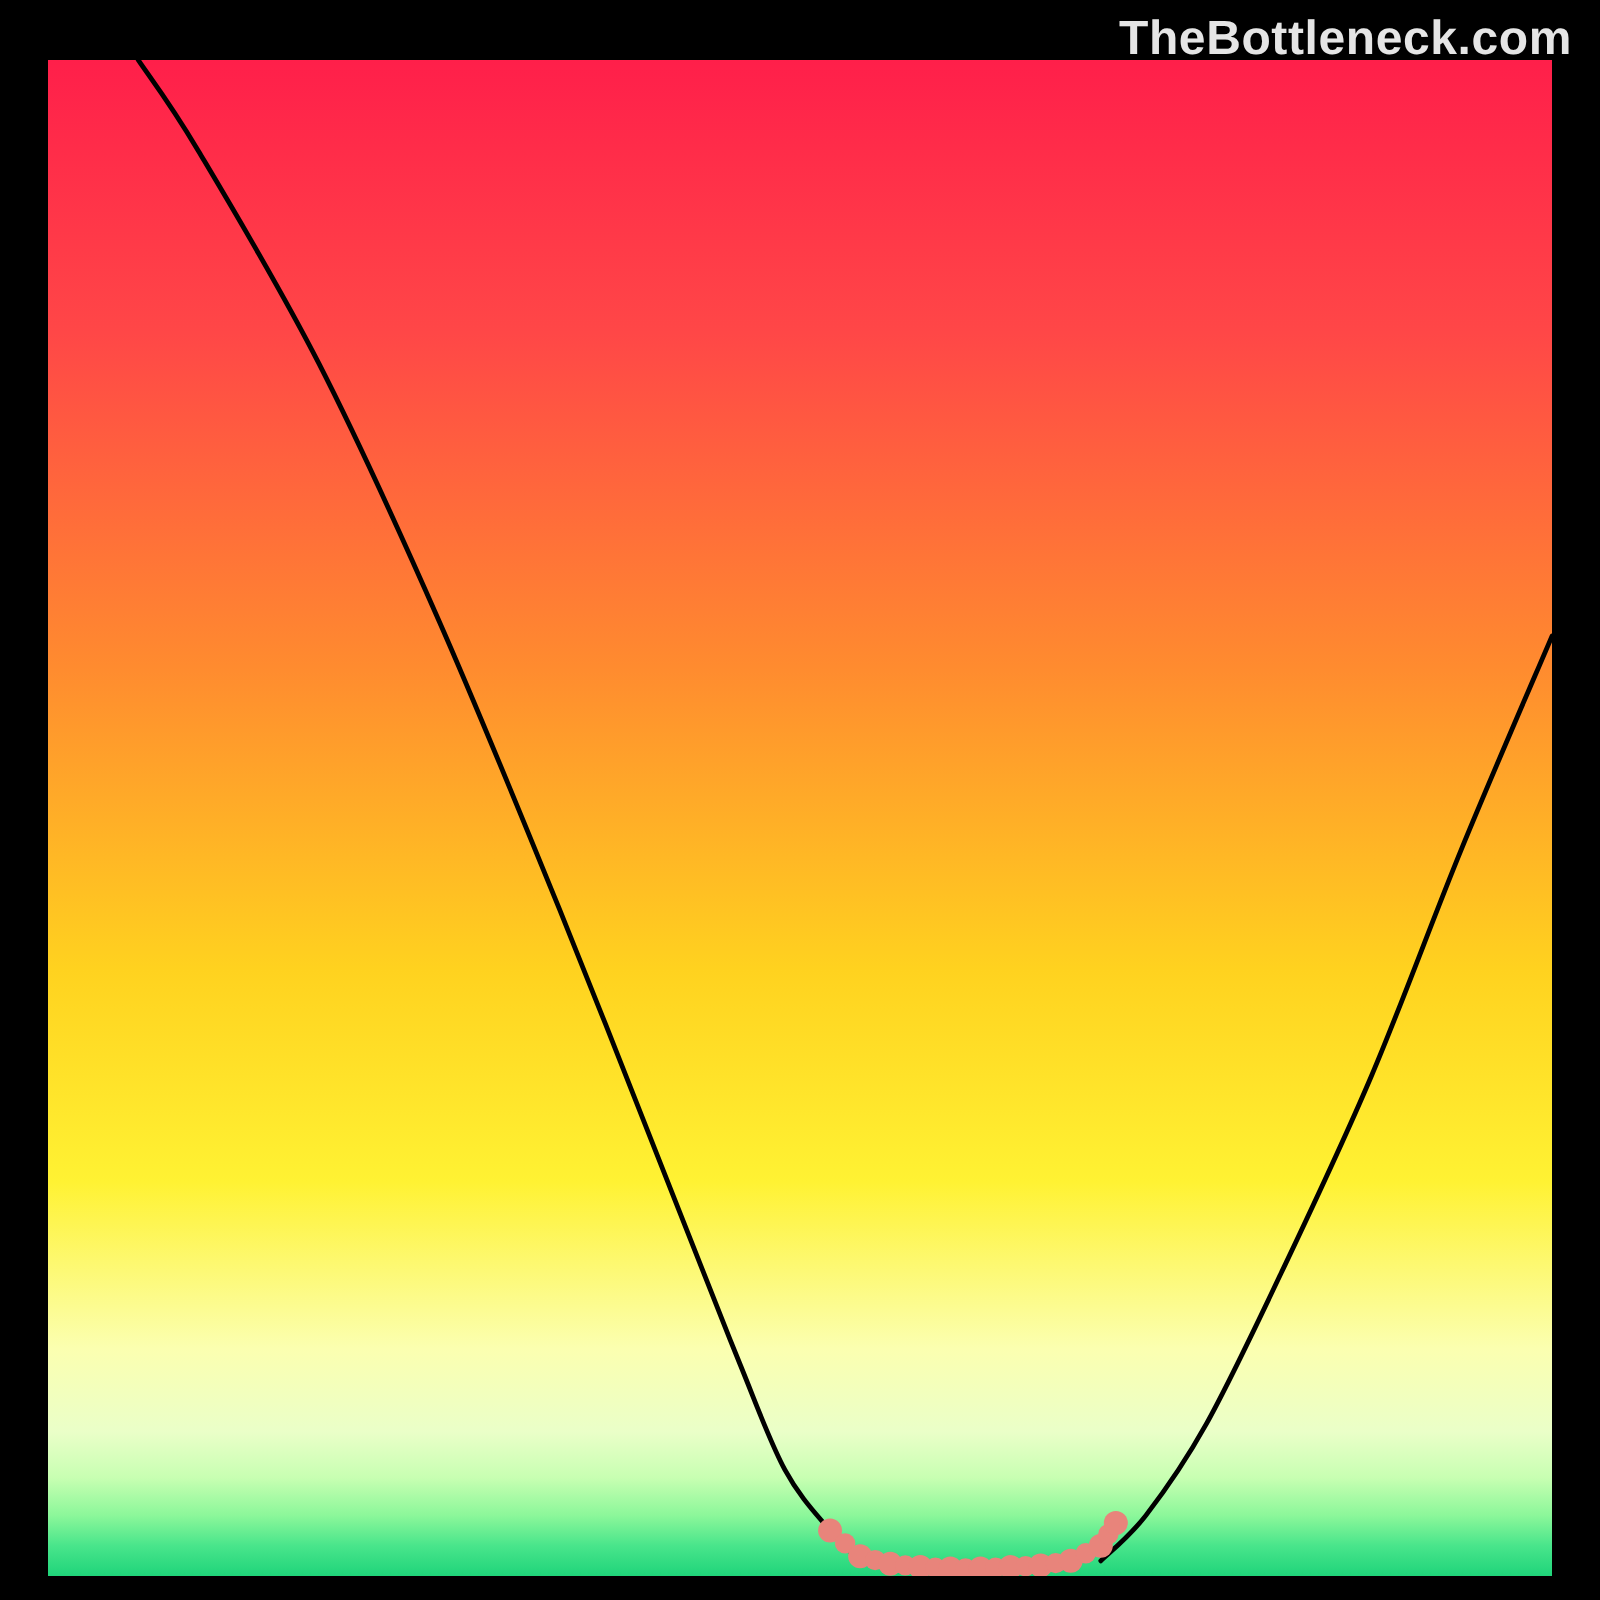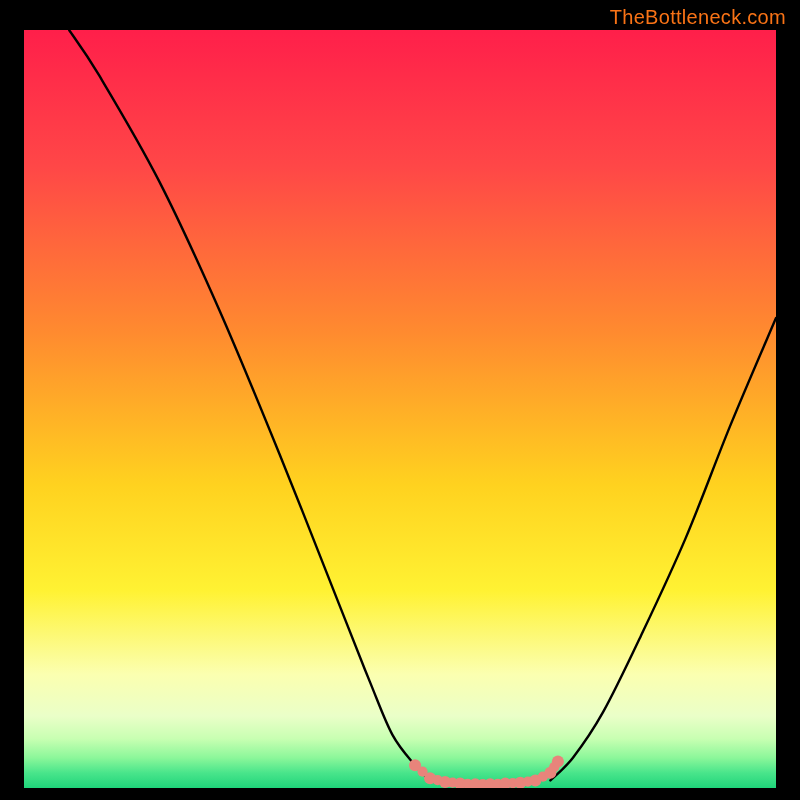--- a/index.html
+++ b/index.html
@@ -14,23 +14,23 @@
   .stage {
     position: relative;
     width: 800px;
     height: 800px;
     background: #000;
   }
   .watermark {
     position: absolute;
     top: 6px;
     right: 14px;
-    color: #f97316;
-    font-size: 20px;
-    font-weight: 400;
+    color: #e5e5e5;
+    font-size: 24px;
+    font-weight: 700;
     letter-spacing: 0.3px;
     z-index: 5;
     user-select: none;
   }
   .plot-wrap {
     position: absolute;
     left: 24px;
     top: 30px;
     width: 752px;
     height: 758px;

